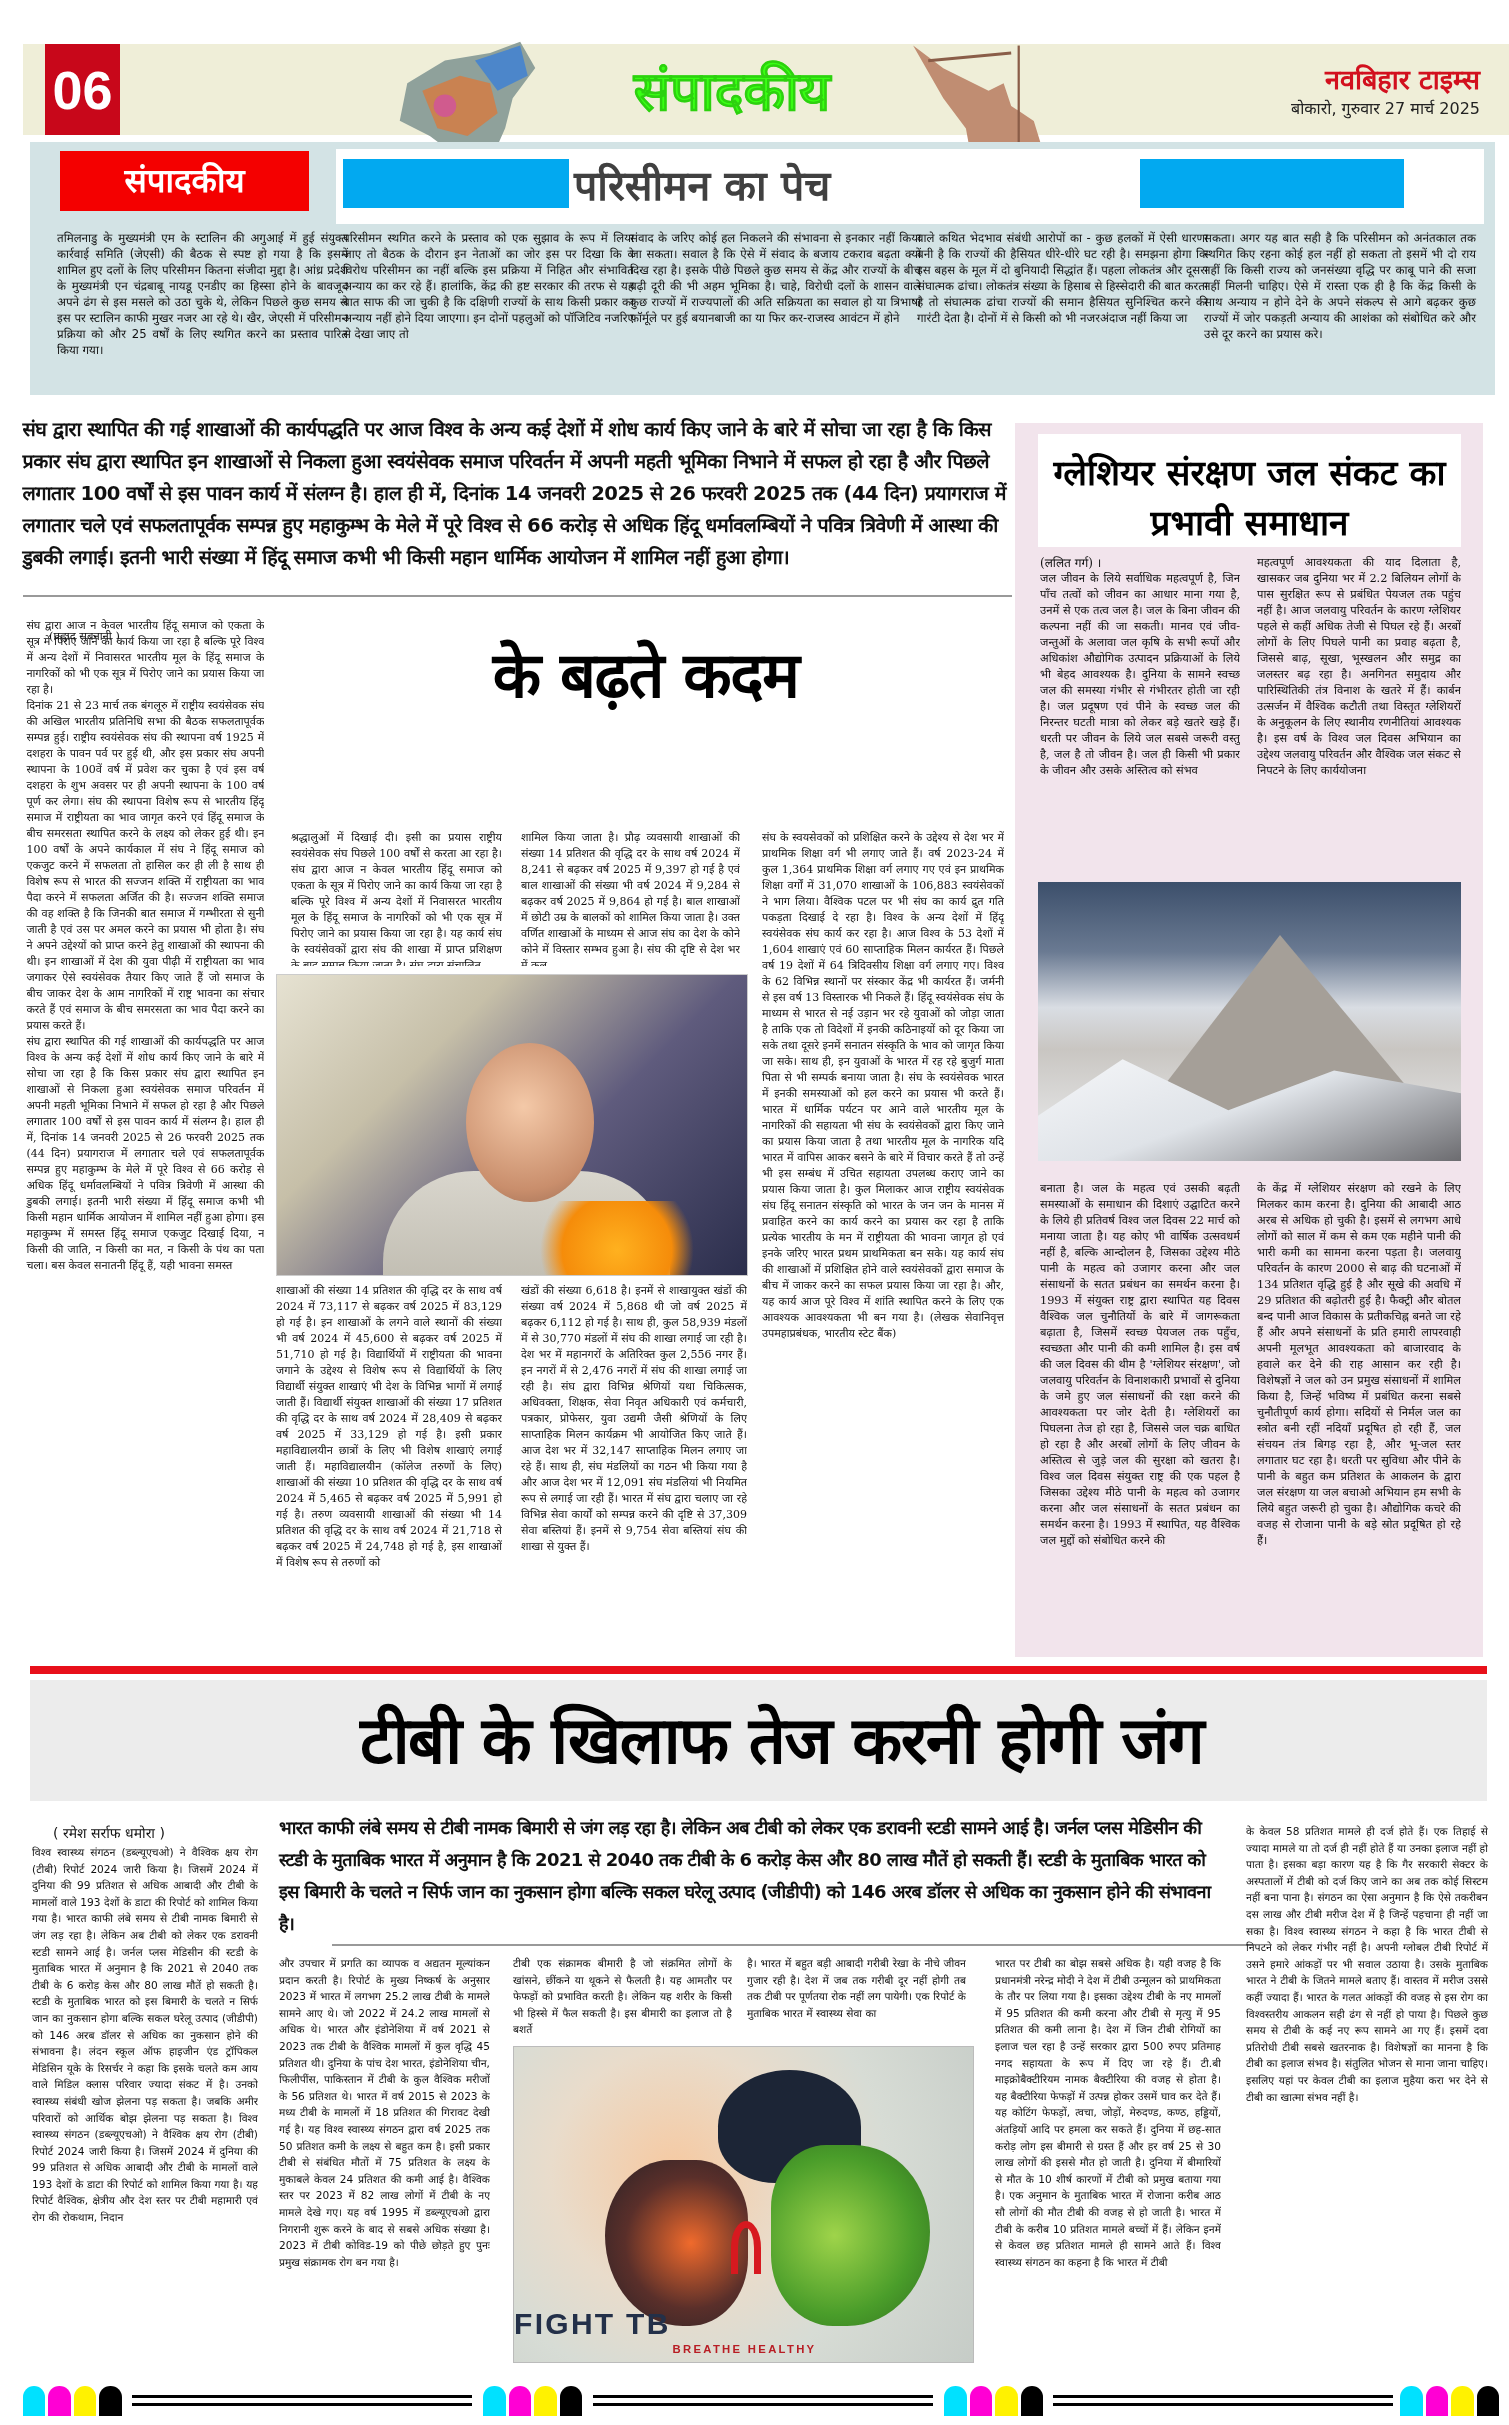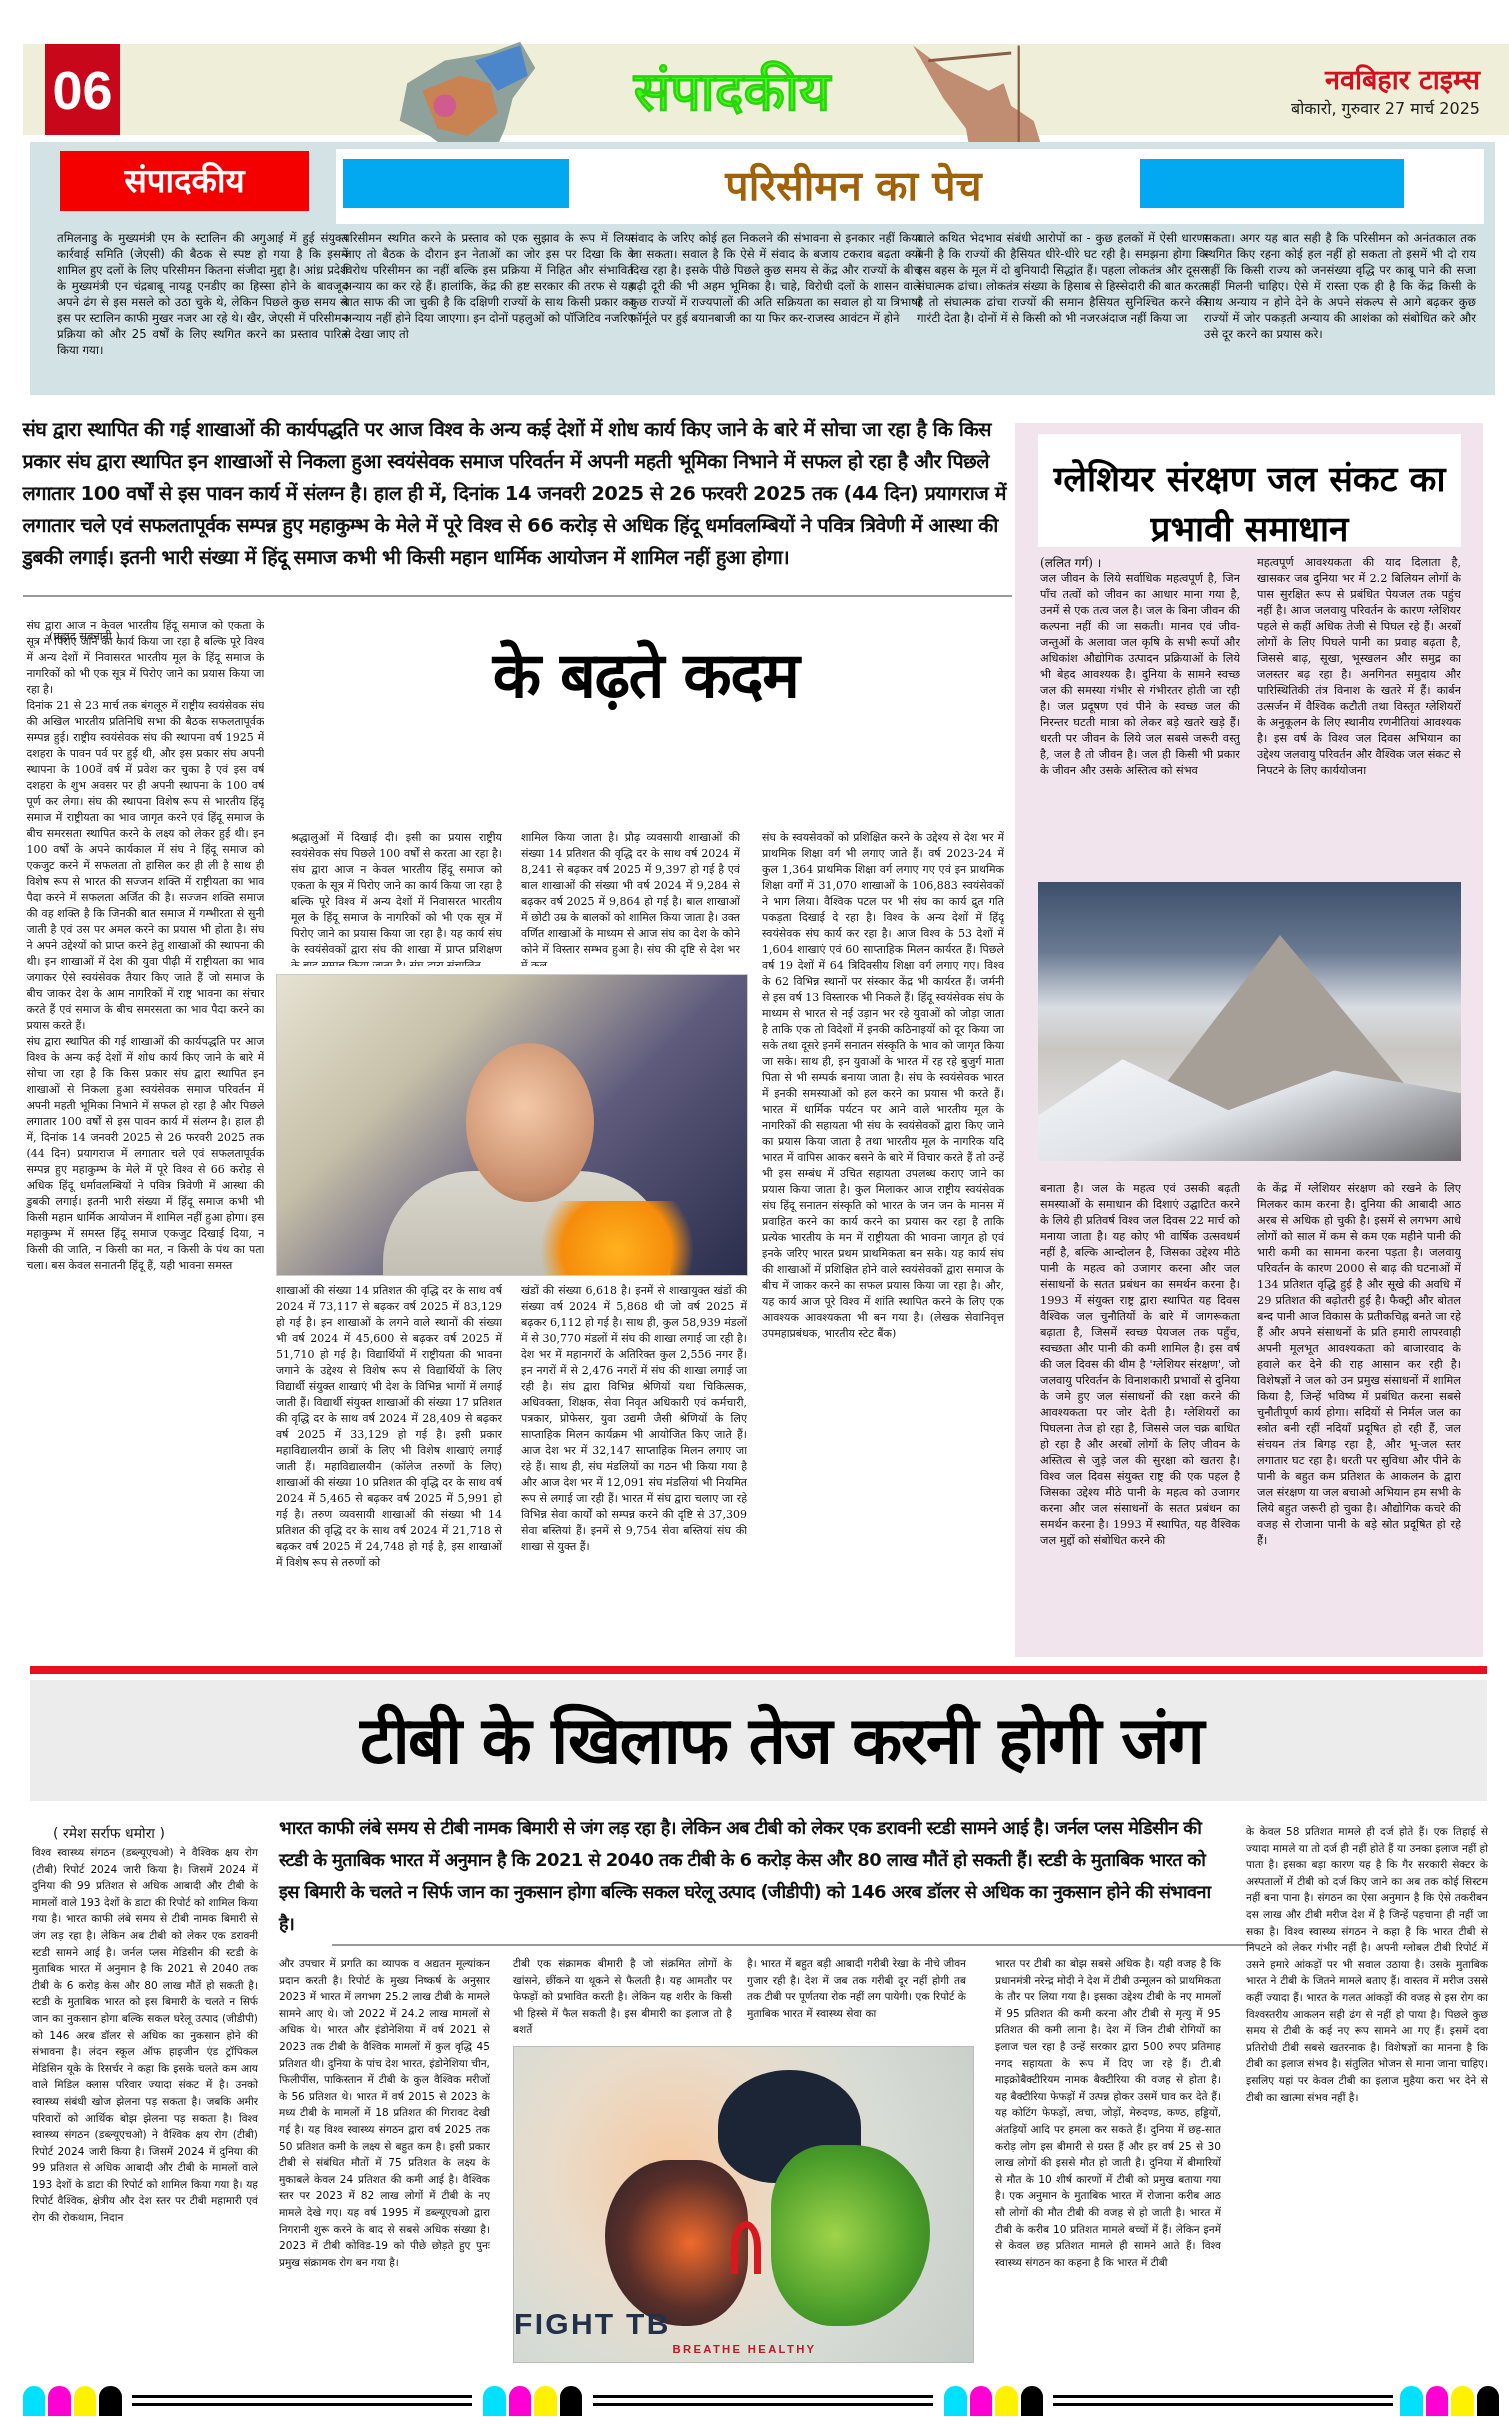--- a/index.html
+++ b/index.html
@@ -15,39 +15,39 @@
   .archer-art { left: 898px; top: 38px; width: 166px; height: 132px; }
   .paper-name { left: 1223px; top: 60px; width: 257px; color: #d2101e; font: bold 27px "DejaVu Sans", sans-serif; text-align: right; }
   .paper-date { left: 1223px; top: 97px; width: 257px; font: 16px "DejaVu Sans", sans-serif; text-align: right; color:#222; }
 
   
   .editorial { left: 30px; top: 142px; width: 1465px; height: 253px; background: #d3e3e5; }
   .ed-label { left: 60px; top: 151px; width: 249px; height: 60px; background: #f40000; color: #fff; font: bold 33px "DejaVu Sans", sans-serif; text-align:center; line-height:60px; }
   .ed-headbar { left: 336px; top: 149px; width: 1148px; height: 75px; background: #fff; }
   .ed-cyan-l { left: 343px; top: 159px; width: 226px; height: 49px; background: #02a9f0; }
   .ed-cyan-r { left: 1140px; top: 159px; width: 264px; height: 49px; background: #02a9f0; }
-  .ed-title { left: 574px; top: 149px; width: 559px; height: 75px; font: bold 41px "DejaVu Sans", sans-serif; text-align:center; line-height:75px; color:#a16207; }
+  .ed-title { left: 574px; top: 149px; width: 559px; height: 75px; font: bold 41px "DejaVu Sans", sans-serif; text-align:left; line-height:75px; color:#404040; }
   .ed-col { top: 230px; width: 291px; font: 11.7px/16px "DejaVu Sans", sans-serif; color:#111; text-align: justify; }
 
   
   .lede { left: 22.6px; top: 414px; width: 989px; font: bold 19.6px/32px "DejaVu Sans", sans-serif; letter-spacing:-0.5px; color:#111; }
   .lede-rule { left: 22.6px; top: 595px; width: 989px; height: 2.3px; background: #999; }
 
   
   .byline { font: 11.3px/16px "DejaVu Serif", serif; }
   .body-col { font: 11px/16px "DejaVu Serif", serif; color:#111; text-align: justify; }
   .rss-headline { left: 287px; top: 634px; width: 717px; font: bold 63px/83px "DejaVu Sans", sans-serif; text-align:center; color:#000; letter-spacing: -1.5px; }
   .photo { background: linear-gradient(135deg, #e6e2d2 0%, #c6bfa8 30%, #5f5b7d 60%, #2b2e4c 100%); border: 0.8px solid #ccc; overflow:hidden; }
   .photo .face { position:absolute; border-radius:50%; background: radial-gradient(circle at 45% 40%, #f4c9a8, #c98e6c 70%, #9a6b52); }
   .photo .sweater { position:absolute; background: linear-gradient(#d9d6cd, #b8b4a8); border-radius: 91px 91px 0 0; }
   .photo .flowers { position:absolute; background: radial-gradient(circle, #ffb11f 0%, #f58c0a 50%, transparent 70%); }
 
   
   .glacier-box { left: 1015px; top: 423px; width: 468px; height: 1234px; background: #f2e4ec; }
-  .glacier-head { left: 1038px; top: 434px; width: 423px; height: 113px; background:#fff; font: bold 35px/50px "DejaVu Sans", sans-serif; color:#000; text-align:center; padding-top:20px;}
+  .glacier-head { left: 1038px; top: 434px; width: 423px; height: 113px; background:#fff; font: bold 35px/50px "DejaVu Sans", sans-serif; color:#000; text-align:center; padding-top:14px;}
   .glacier-photo { left: 1038px; top: 882px; width: 423px; height: 279px; overflow:hidden;
     background: linear-gradient(180deg, #3c4f6b 0%, #6a7a92 25%, #d9dde3 45%, #c9c6c2 60%, #eef0f2 100%); }
   .glacier-photo .peak { position:absolute; left: 68px; top: 53px; width: 0; height: 0; border-left: 174px solid transparent; border-right: 189px solid transparent; border-bottom: 226px solid #a59f98; }
   .glacier-photo .snow { position:absolute; left: 0; bottom: 0; width: 423px; height: 113px; background: linear-gradient(160deg, #f7f8fa 0%, #dfe3e8 50%, #6c6c70 100%); clip-path: polygon(0 60%, 20% 10%, 45% 55%, 70% 20%, 100% 40%, 100% 100%, 0 100%); }
 
   
   .red-rule2 { left: 30px; top: 1666px; width: 1457px; height: 7.5px; background:#e8101a; }
 
   
   .tb-band { left: 30px; top: 1680px; width: 1457px; height: 121px; background: #ececec; }

